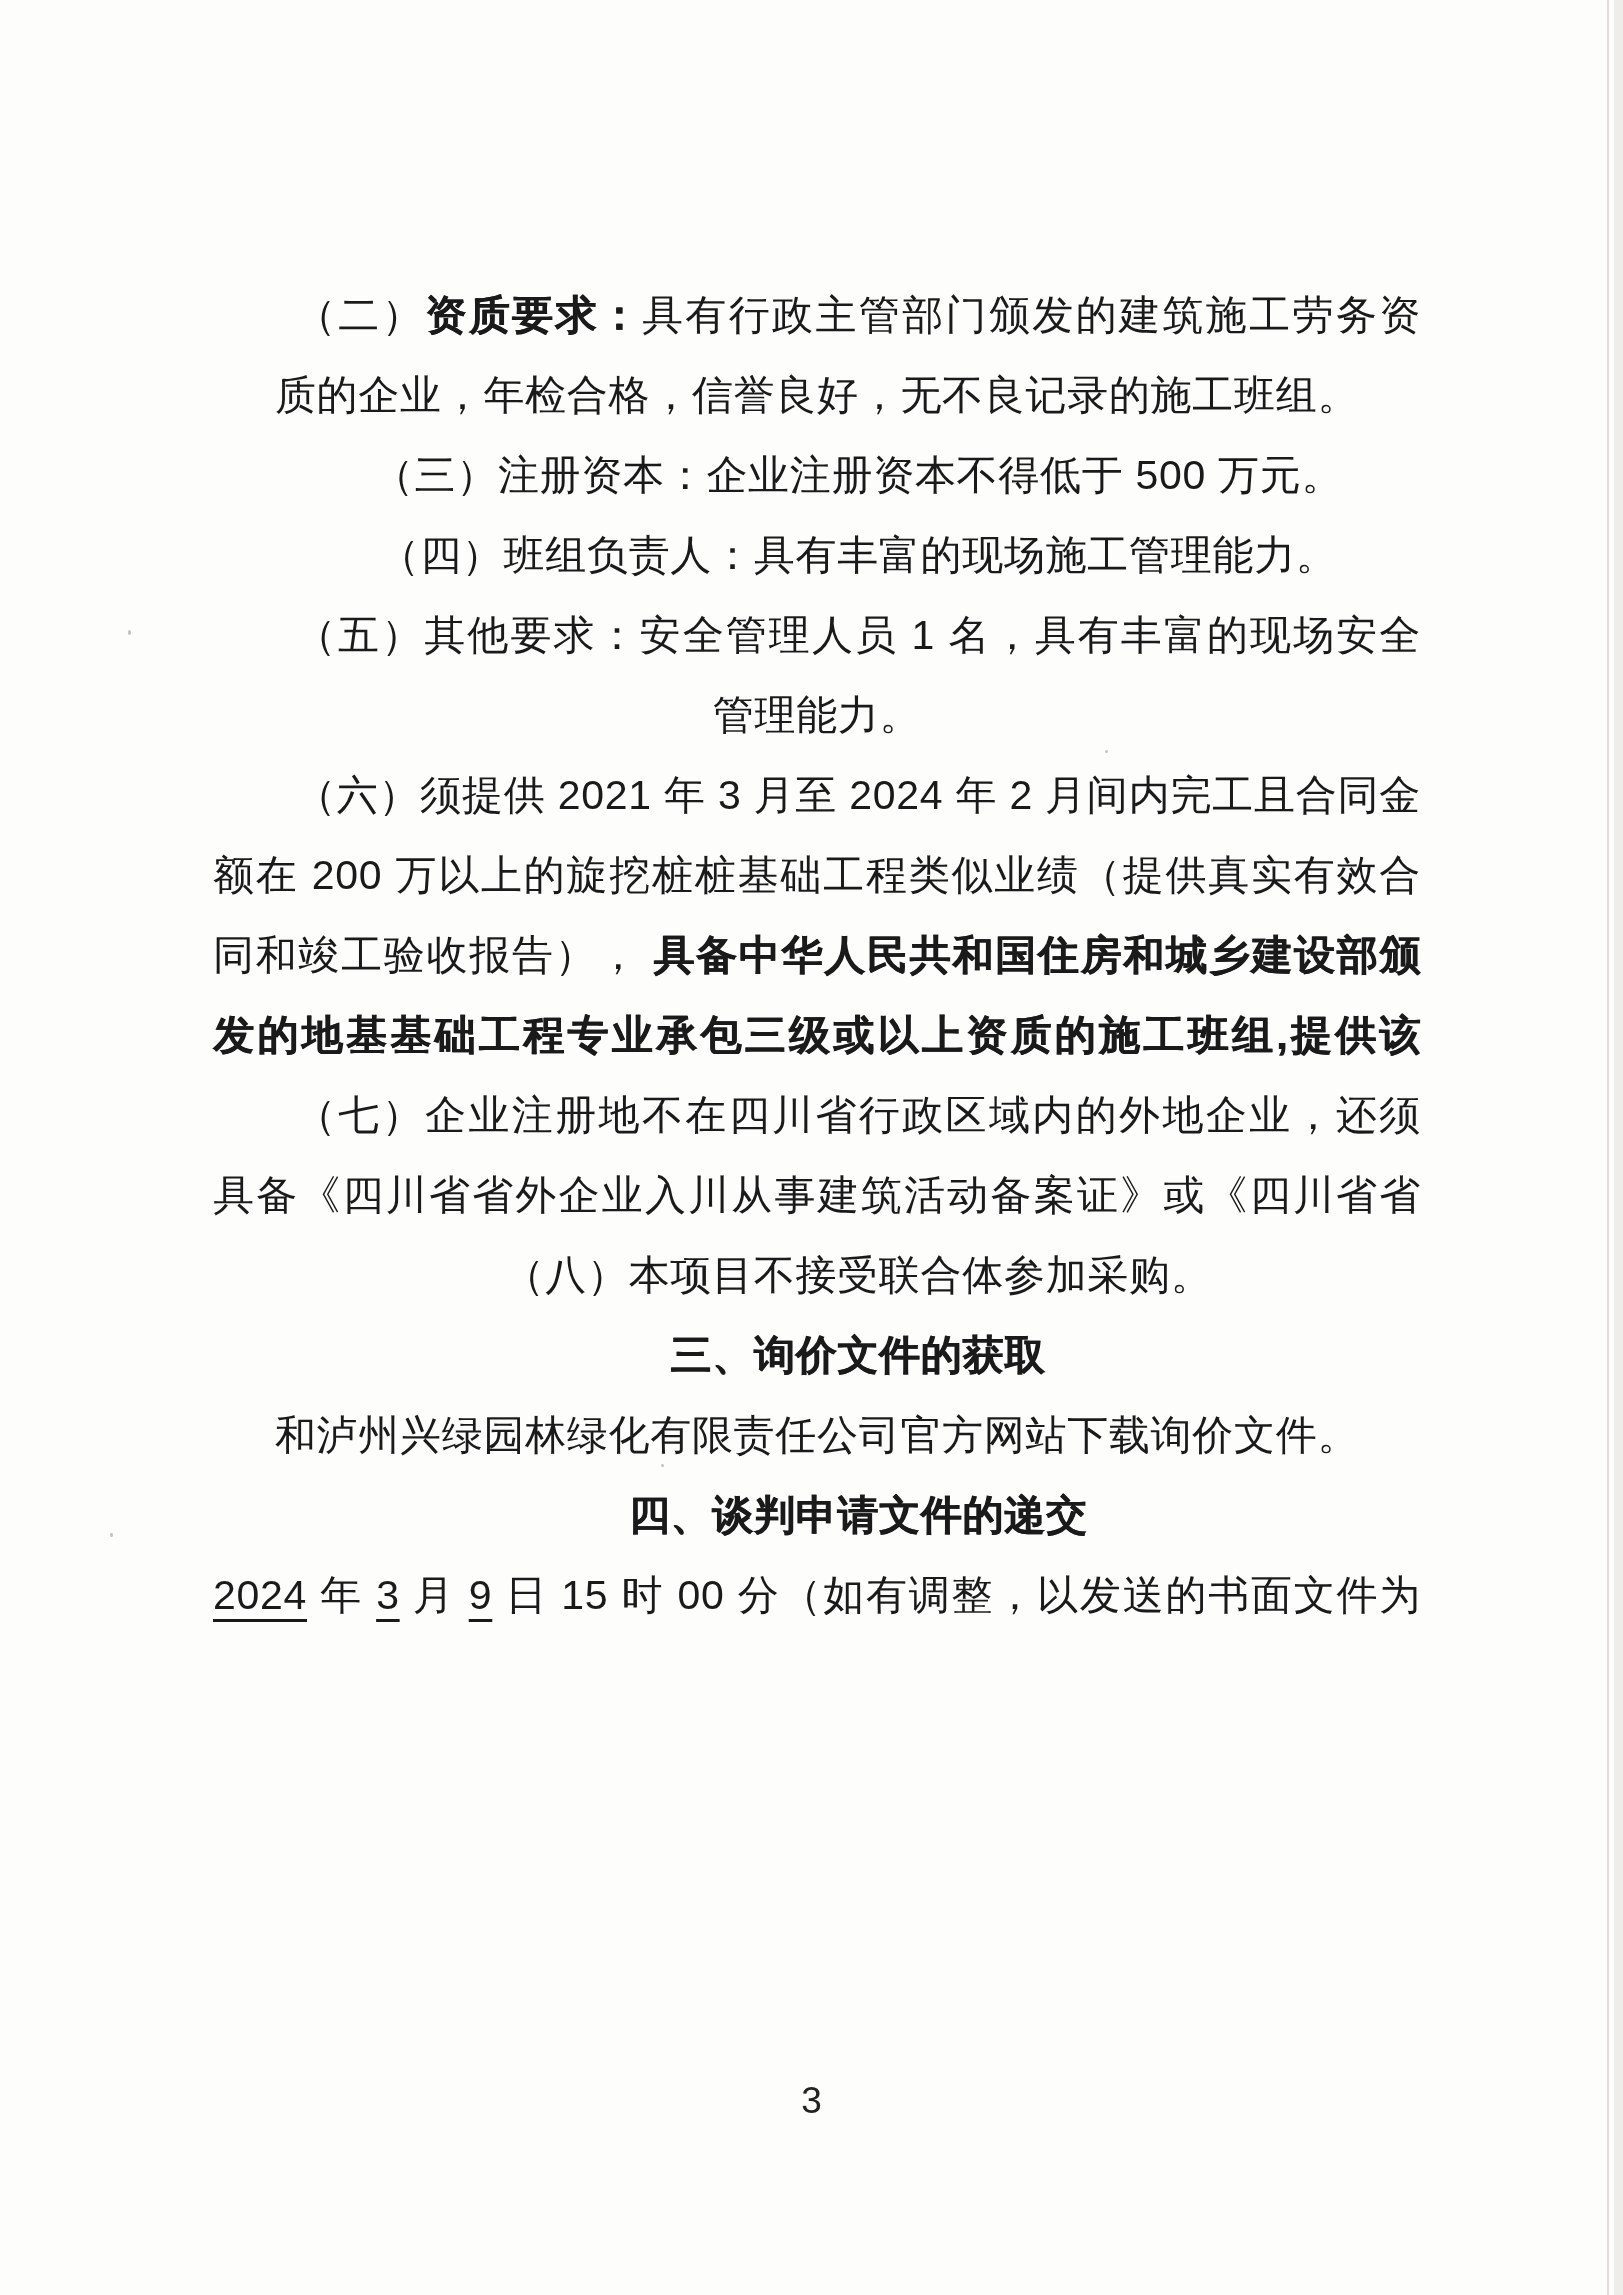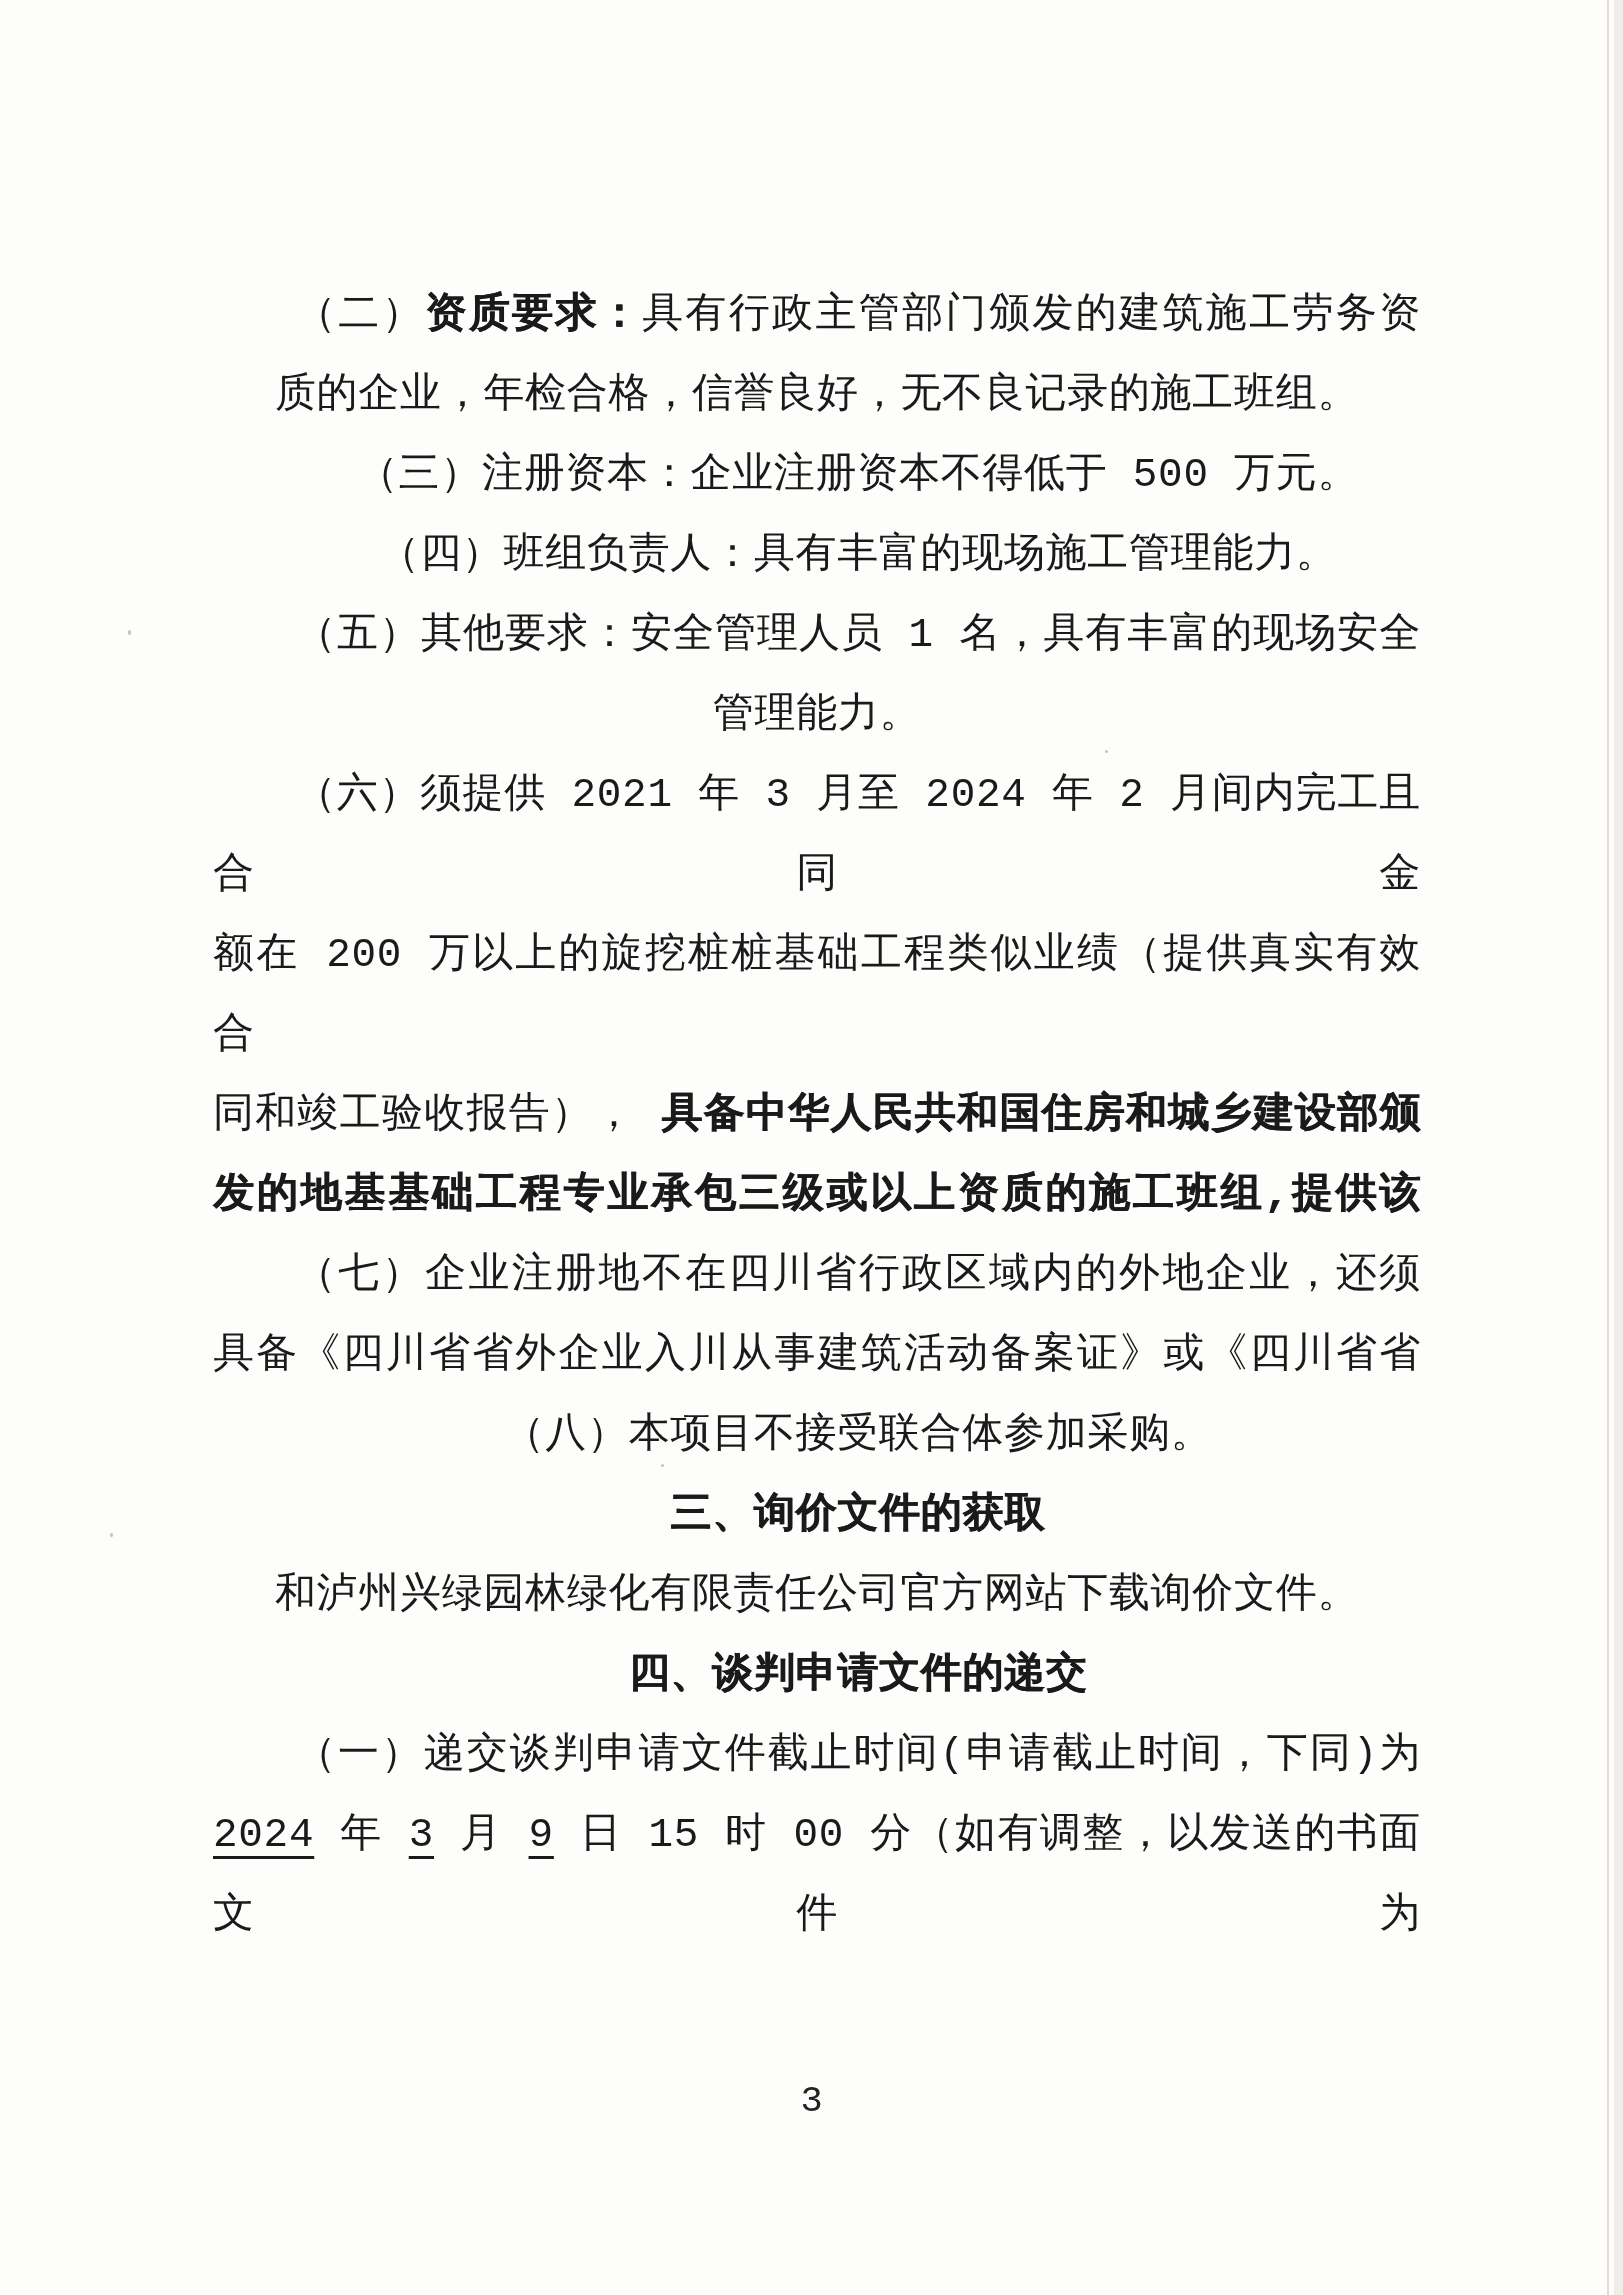--- a/index.html
+++ b/index.html
@@ -7,21 +7,21 @@
     padding: 0;
     background: #e8e8e8;
   }
   .page {
     position: relative;
     width: 1623px;
     height: 2295px;
     margin: 0 auto;
     background: #fdfdfc;
     overflow: hidden;
-    font-family: Liberation Mono, monospace;
+    font-family: Liberation Sans, sans-serif;
     color: #1a1a1a;
   }
   .doc-body {
     position: absolute;
     left: 213px;
     top: 275px;
     width: 1208px;
     font-size: 41px;
     line-height: 80px;
     letter-spacing: 0.7px;
@@ -100,21 +100,20 @@
       <div class="line j ind"><span class="seg">（六）须提供 2021 年 3 月至 2024 年 2 月间内完工且合同金</span></div>
       <div class="line j"><span class="seg">额在 200 万以上的旋挖桩桩基础工程类似业绩（提供真实有效合</span></div>
       <div class="line j"><span class="seg">同和竣工验收报告）， </span><span class="seg b">具备中华人民共和国住房和城乡建设部颁</span></div>
       <div class="line j"><span class="seg b">发的地基基础工程专业承包三级或以上资质的施工班组,提供该</span></div>
       <div class="line j ind"><span class="seg">（七）企业注册地不在四川省行政区域内的外地企业，还须</span></div>
       <div class="line j"><span class="seg">具备《四川省省外企业入川从事建筑活动备案证》或《四川省省</span></div>
       <div class="line ind"><span class="seg">（八）本项目不接受联合体参加采购。</span></div>
       <div class="line ind"><span class="seg b">三、询价文件的获取</span></div>
       <div class="line"><span class="seg">和泸州兴绿园林绿化有限责任公司官方网站下载询价文件。</span></div>
       <div class="line ind"><span class="seg b">四、谈判申请文件的递交</span></div>
-      <div class="line j ind"><span class="seg">（一）递交谈判申请文件截止时间(申请截止时间，下同)为</span></div>
       <div class="line j"><span class="seg u">2024</span><span class="seg"> 年 </span><span class="seg u">3</span><span class="seg"> 月 </span><span class="seg u">9</span><span class="seg"> 日 15 时 00 分（如有调整，以发送的书面文件为</span></div>
     </div>
 
   <div class="pageno">3</div>
 
   <div class="scan-vline"></div>
   <div class="scan-edge"></div>
   <div class="speck s1"></div>
   <div class="speck s2"></div>
   <div class="speck s3"></div>

